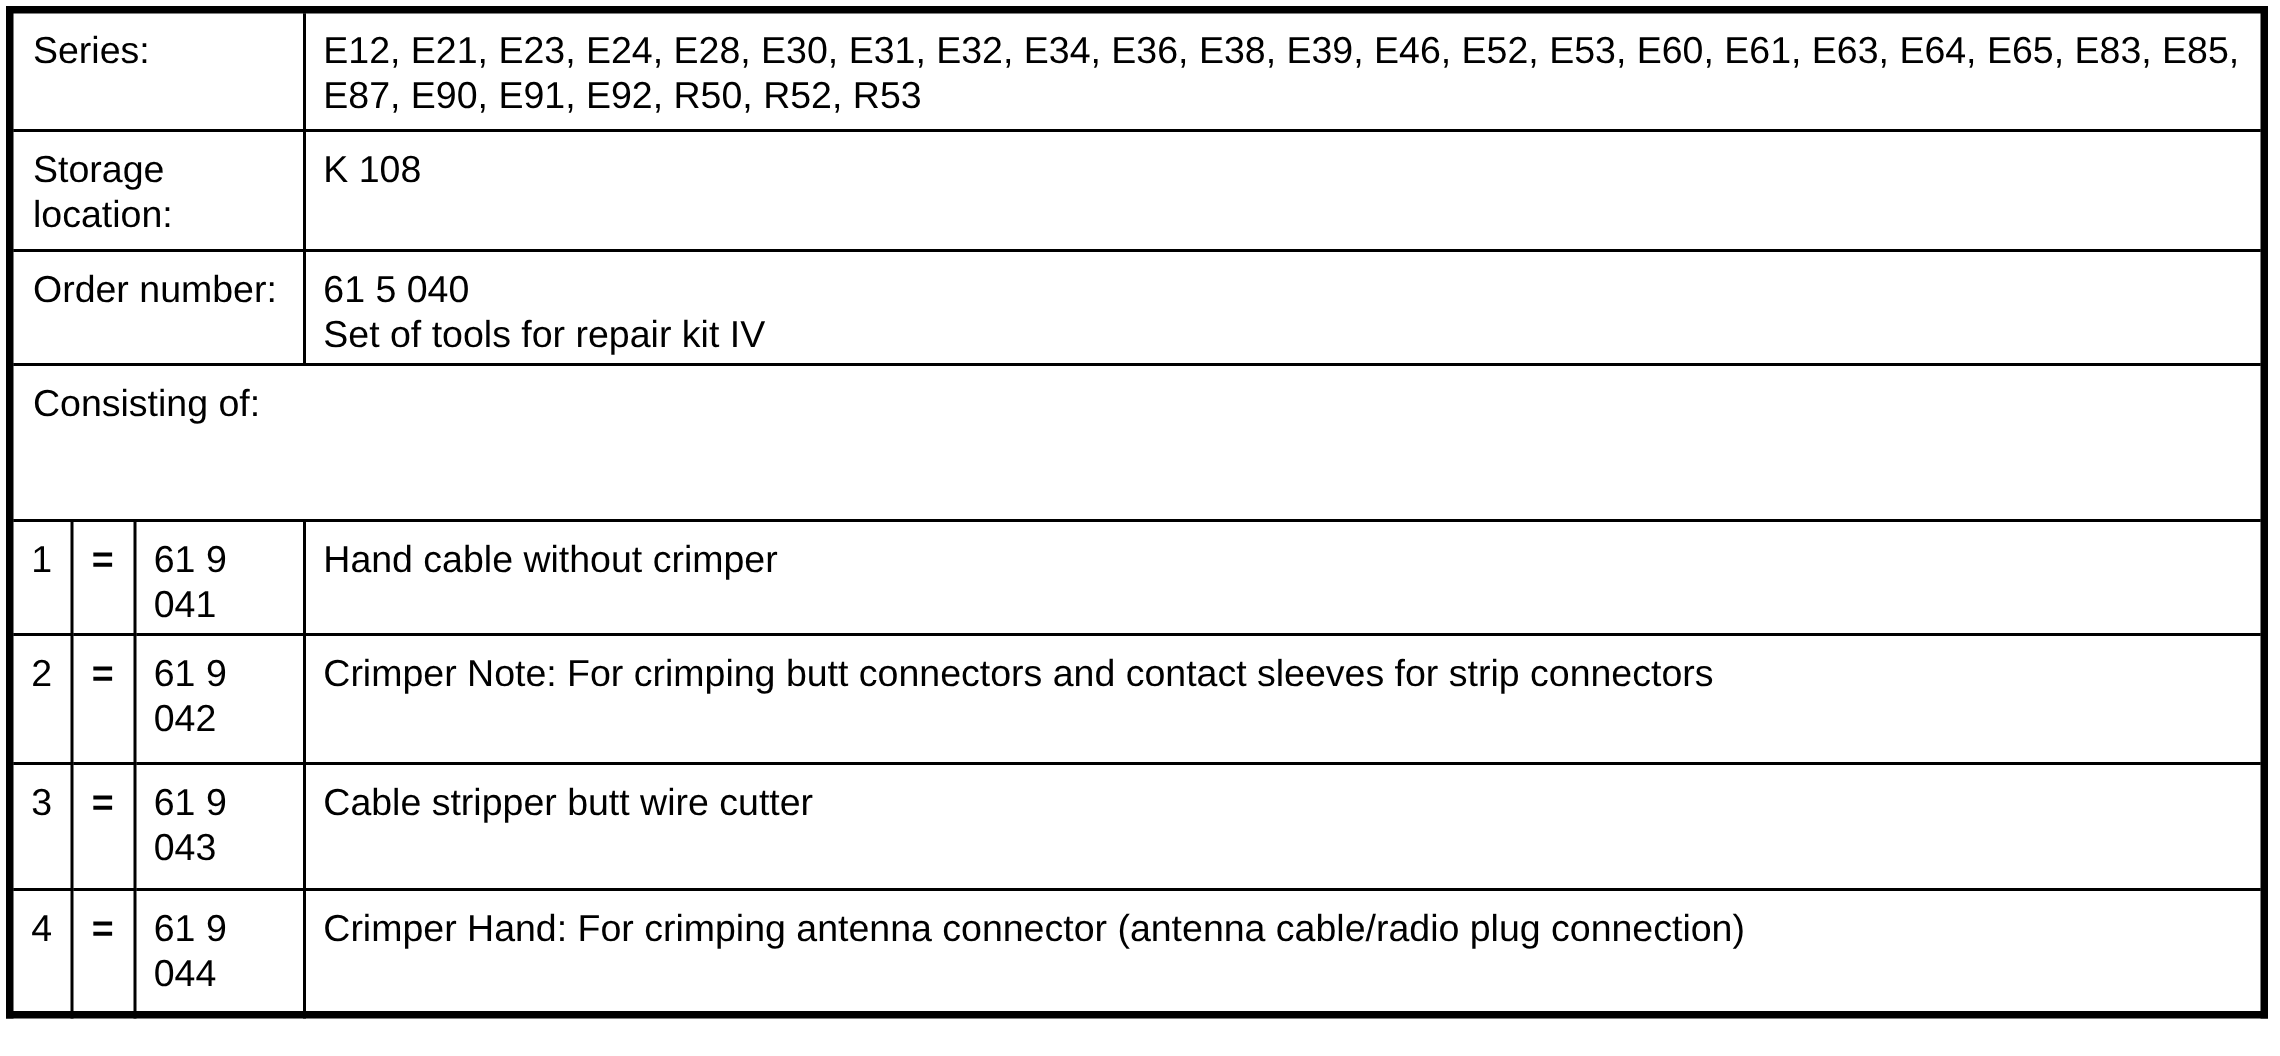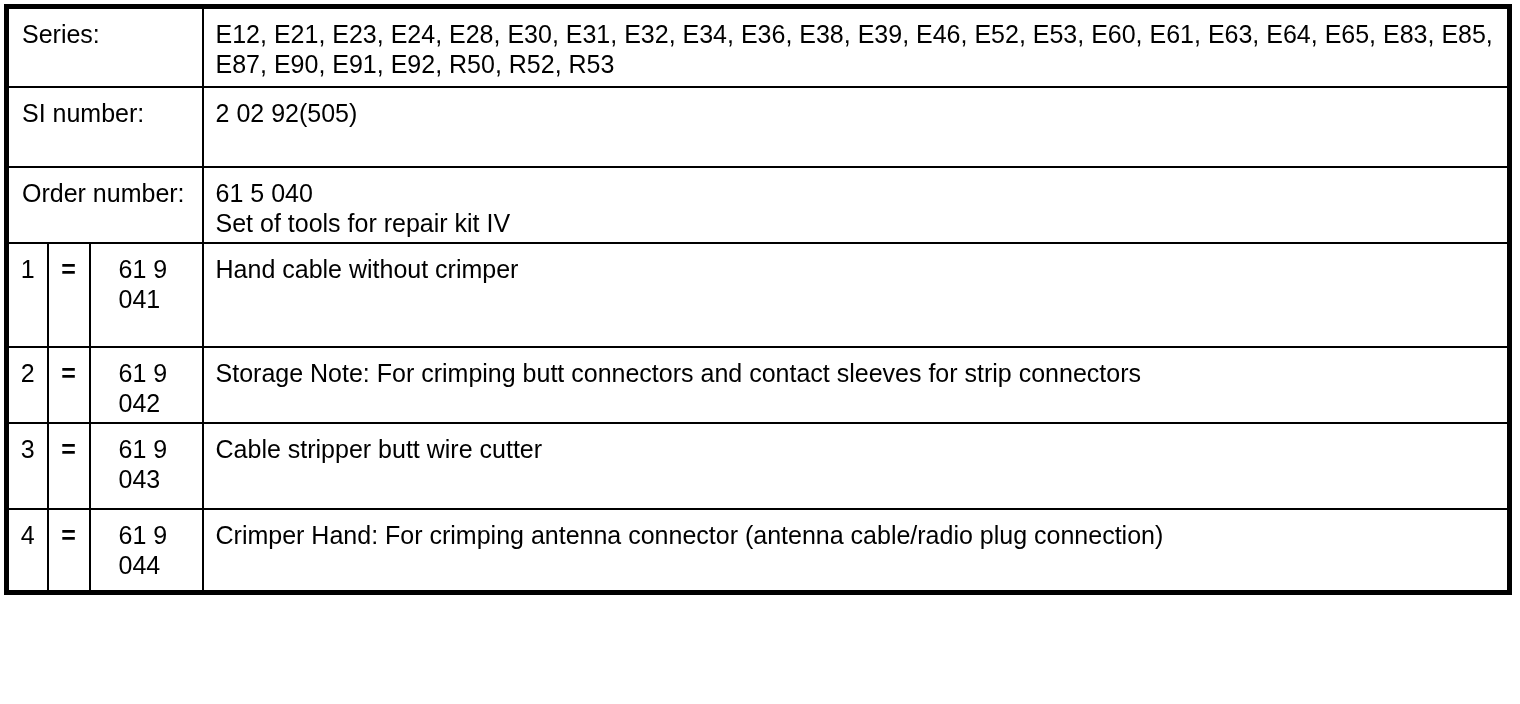--- a/index.html
+++ b/index.html
@@ -38,62 +38,66 @@
   tbody tr:nth-child(4) { height: 104px; }
   tbody tr:nth-child(5) { height: 44px; }
   tbody tr:nth-child(6) { height: 86px; }
   tbody tr:nth-child(7) { height: 84px; }
   tbody tr:nth-child(8) { height: 84px; }
   tbody tr:nth-child(9) { height: 76px; }
 
   td.label-cell  { padding-left: 13px; }
   td.num-cell    { text-align: center; padding-left: 2px; padding-right: 2px; }
   td.eq-cell     { text-align: center; padding-left: 2px; padding-right: 2px; font-weight: bold; }
-  td.part-cell   { padding-left: 28px; }
+  td.part-cell   { padding-left: 12px; }
   td.header-cell { padding-left: 13px; }
 </style>
 </head>
 <body>
 
 <div class="sheet">
   <table class="spec-table">
     <colgroup>
       <col style="width:41px">
       <col style="width:42px">
       <col style="width:113px">
       <col>
     </colgroup>
     <tbody>
         <tr class="info-row">
     <td class="label-cell" colspan="3">Series:</td>
     <td class="value-cell">E12, E21, E23, E24, E28, E30, E31, E32, E34, E36, E38, E39, E46, E52, E53, E60, E61, E63, E64, E65, E83, E85,
 E87, E90, E91, E92, R50, R52, R53</td>
   </tr>
         <tr class="info-row">
-    <td class="label-cell" colspan="3">SI number:</td>
-    <td class="value-cell">2 02 92(505)</td>
+    <td class="label-cell" colspan="3">Storage
+location:</td>
+    <td class="value-cell">K 108</td>
   </tr>
         <tr class="info-row">
     <td class="label-cell" colspan="3">Order number:</td>
     <td class="value-cell">61 5 040
 Set of tools for repair kit IV</td>
+  </tr>
+        <tr class="section-row">
+    <td class="header-cell" colspan="4">Consisting of:</td>
   </tr>
         <tr class="item-row">
     <td class="num-cell">1</td>
     <td class="eq-cell">=</td>
     <td class="part-cell">61 9
 041</td>
     <td class="desc-cell">Hand cable without crimper</td>
   </tr>
         <tr class="item-row">
     <td class="num-cell">2</td>
     <td class="eq-cell">=</td>
     <td class="part-cell">61 9
 042</td>
-    <td class="desc-cell">Storage Note: For crimping butt connectors and contact sleeves for strip connectors</td>
+    <td class="desc-cell">Crimper Note: For crimping butt connectors and contact sleeves for strip connectors</td>
   </tr>
         <tr class="item-row">
     <td class="num-cell">3</td>
     <td class="eq-cell">=</td>
     <td class="part-cell">61 9
 043</td>
     <td class="desc-cell">Cable stripper butt wire cutter</td>
   </tr>
         <tr class="item-row">
     <td class="num-cell">4</td>

